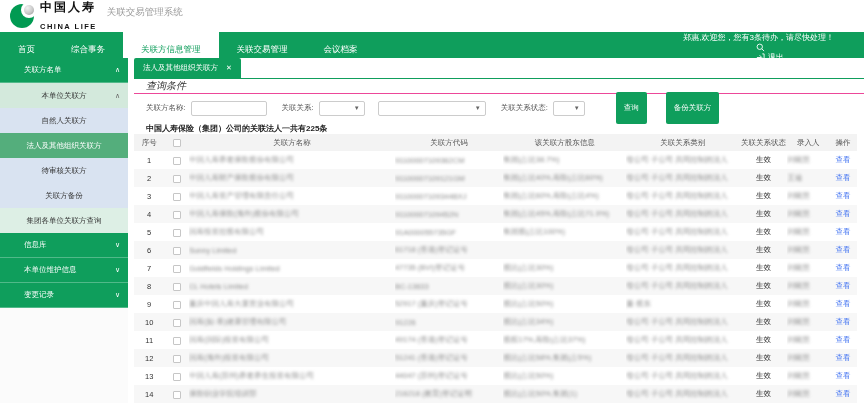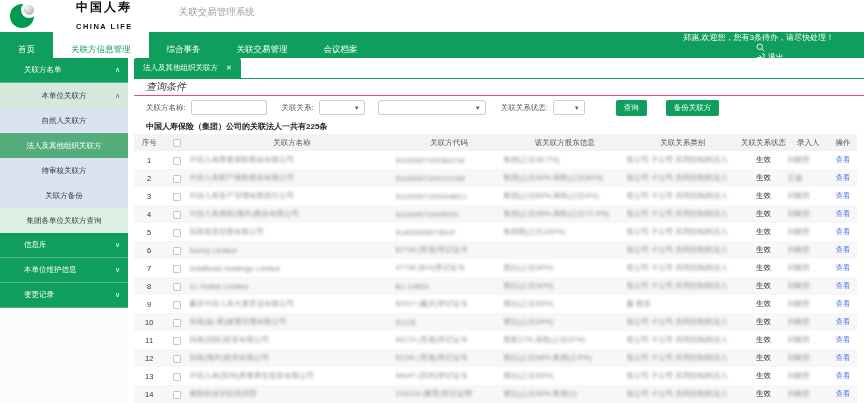--- a/index.html
+++ b/index.html
@@ -1,20 +1,20 @@
 <!DOCTYPE html>
 <html><head>
 <meta charset="utf-8">
 <style>
   * { margin:0; padding:0; box-sizing:border-box; }
   html,body { width:864px; height:403px; overflow:hidden; background:#fff;
     font-family:"Liberation Sans","DejaVu Sans",sans-serif; }
 
   
-  .top { height:32px; display:flex; align-items:center; padding-left:10px; background:#fff;gap:36px; }
+  .top { height:32px; display:flex; align-items:center; padding-left:10px; background:#fff; }
   .ball { position:relative; width:24px; height:24px; margin-right:6px; flex:0 0 auto; }
   .ball .disc { position:absolute; inset:0; border-radius:50%; background:#019a52; }
   .ball .notch { position:absolute; top:-2px; right:-3px; width:16px; height:16px; border-radius:50%; background:#fff; }
   .ball .orb { position:absolute; top:1px; right:0px; width:10px; height:10px; border-radius:50%;
     background:radial-gradient(circle at 35% 30%, #f3f3f3 0%, #c9c9c9 55%, #8f8f8f 100%); }
   .brand { display:flex; flex-direction:column; line-height:1; margin-right:10px; }
   .brand .cn { font-size:12px; font-weight:bold; color:#111; letter-spacing:2px; }
   .brand .en { font-size:7.5px; font-weight:bold; color:#111; letter-spacing:1.5px; margin-top:10px; }
   .sys-title { font-size:9.5px; color:#9a9a9a; align-self:flex-end; margin-bottom:13px; }
 
@@ -53,21 +53,21 @@
     border-bottom:1px solid #ec4899;font-style:italic; }
   .form { height:28px; display:flex; align-items:center; padding-left:12px; font-size:7.5px; color:#555; gap:5px; }
   .form label { white-space:nowrap; }
   .inp { width:76px; height:15px; border:1px solid #ccc; border-radius:2px; background:#fff; font-size:7.5px; padding:0 3px; }
   .sel { height:15px; border:1px solid #ccc; border-radius:2px; background:#fff; display:flex; align-items:center;
     justify-content:flex-end; padding:0 4px; color:#666; font-size:6px; cursor:pointer; }
   .sel-1 { width:46px; margin-right:8px; }
   .sel-2 { width:108px; }
   .sel-3 { width:32px; }
   .gap-l { margin-left:10px; }
-  .btn { height:16px; background:#0f9e5c; color:#fff; border:none; border-radius:2px; font-size:7.5px;
+  .btn { height:32px; background:#0f9e5c; color:#fff; border:none; border-radius:2px; font-size:7.5px;
     padding:0 8px; cursor:pointer; }
   .btn.search { margin-left:26px; }
   .btn.backup { margin-left:14px; }
 
   .count { height:17px; display:flex; align-items:center; padding-left:12px; font-size:8px; font-weight:bold; color:#222; }
 
   
   table { width:99%; border-collapse:collapse; table-layout:fixed; font-size:7.5px; color:#333; }
   thead th { background:#f3f3f3; font-weight:normal; color:#555; height:17px; text-align:center; overflow:hidden; white-space:nowrap; }
   tbody td { height:18px; overflow:hidden; white-space:nowrap; text-overflow:ellipsis; }
@@ -91,25 +91,25 @@
     <span class="cn">中国人寿</span>
     <span class="en">CHINA LIFE</span>
   </div>
   <span class="sys-title">关联交易管理系统</span>
 </div>
 
 <div class="nav">
   <div class="nav-item">
       <span>首页</span>
     </div>
+  <div class="nav-item">
+      <span>综合事务</span>
+    </div>
   <div class="nav-item active">
       <span>关联方信息管理</span>
-    </div>
-  <div class="nav-item">
-      <span>综合事务</span>
     </div>
   <div class="nav-item">
       <span>关联交易管理</span>
     </div>
   <div class="nav-item">
       <span>会议档案</span>
     </div>
   <div class="nav-right">
     <span class="welcome">郑惠,欢迎您，您有3条待办，请尽快处理！</span>
     <span class="nav-icon">

